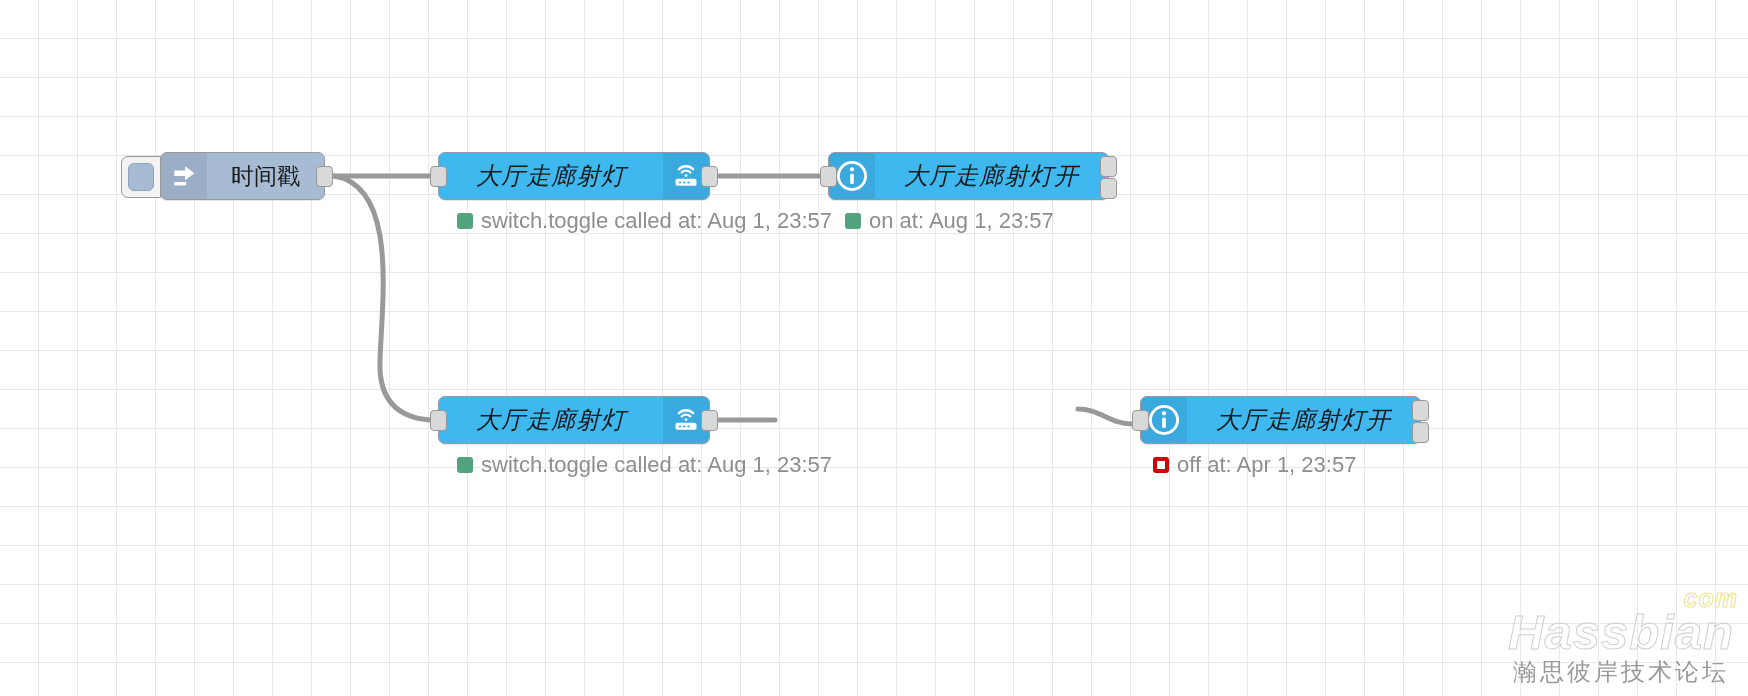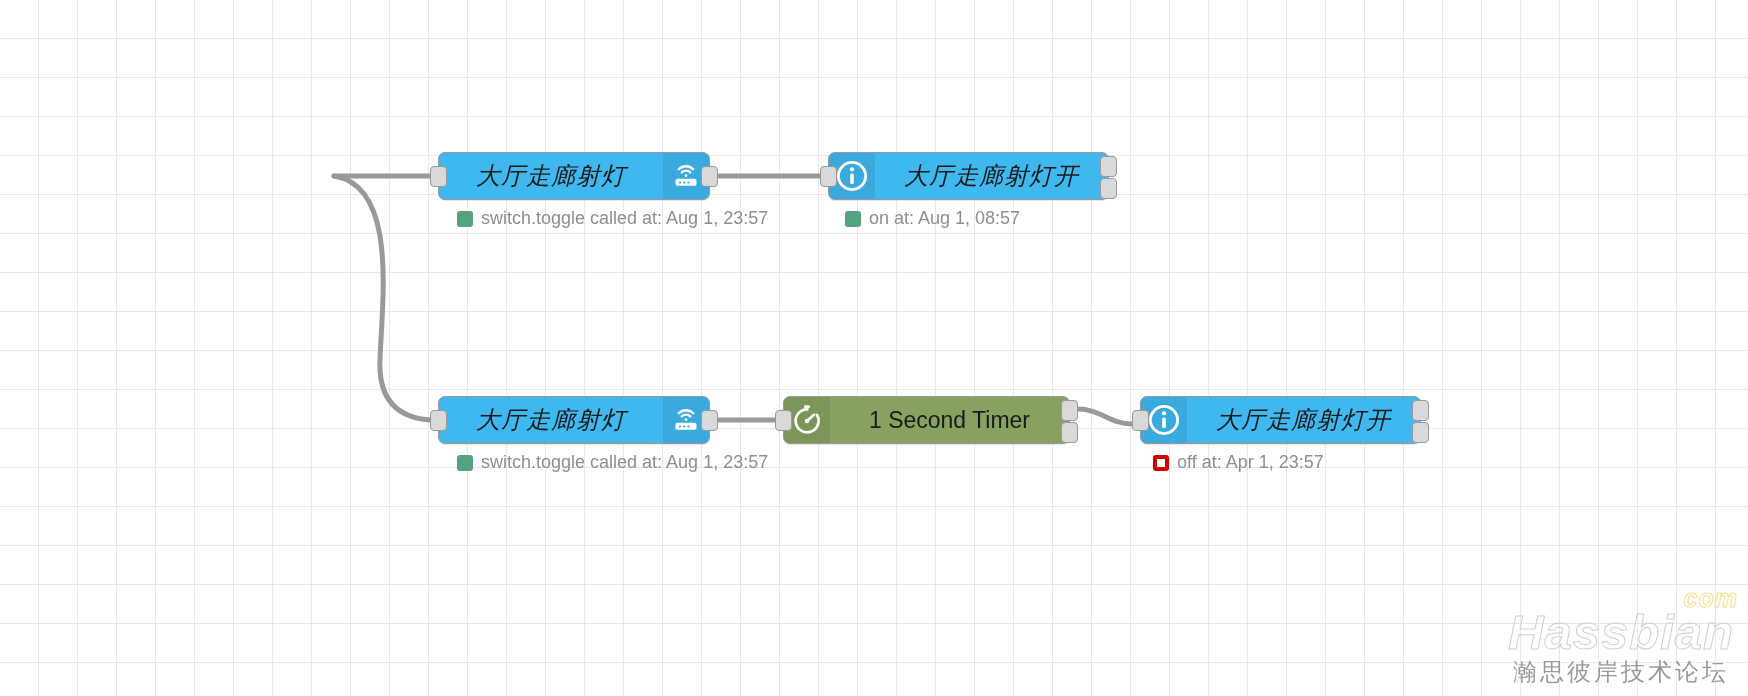--- a/index.html
+++ b/index.html
@@ -109,21 +109,21 @@
   }
   .port.in  { left: -9px; }
   .port.out { right: -9px; }
 
   
   .status {
     position: absolute;
     display: flex;
     align-items: center;
     gap: 8px;
-    font-size: 18px;
+    font-size: 22px;
     color: #8e8e8e;
     white-space: nowrap;
   }
   .dot-green {
     width: 16px;
     height: 16px;
     background: #53a37f;
     border-radius: 3px;
     flex: 0 0 16px;
   }
@@ -184,20 +184,33 @@
 
     <path d="M 334,176 C 398,186 382,300 380,360 C 378,406 404,418 430,420" fill="none" stroke="#999999" stroke-width="5" stroke-linecap="round"></path>
 
     <path d="M 719,176 L 820,176" fill="none" stroke="#999999" stroke-width="5" stroke-linecap="round"></path>
 
     <path d="M 719,420 L 775,420" fill="none" stroke="#999999" stroke-width="5" stroke-linecap="round"></path>
 
     <path d="M 1078,409 C 1100,409 1110,424 1132,424" fill="none" stroke="#999999" stroke-width="5" stroke-linecap="round"></path>
   </svg>
 
+  <div class="node n-inject" style="left:160px; top:152px; width:165px;">
+    <div class="inject-btn">
+      <i></i>
+    </div>
+    <div class="icon-cell left">
+      <svg width="26" height="26" viewBox="0 0 24 24" aria-hidden="true">
+        <path d="M3 7 H13 V3 L21.5 9.5 L13 16 V12 H3 Z" fill="#ffffff"></path>
+        <rect x="3" y="17.5" width="11" height="3.2" fill="#ffffff"></rect>
+      </svg>
+    </div>
+    <div class="label">时间戳</div>
+    <div class="port out" style="top:13px;"></div>
+  </div>
 
   <div class="node n-blue cjk" style="left:438px; top:152px; width:272px;">
     <div class="port in" style="top:13px;"></div>
     <div class="label">大厅走廊射灯</div>
     <div class="icon-cell right">
       <svg width="30" height="30" viewBox="0 0 24 24" aria-hidden="true">
         <path d="M6.2 6.6a8.2 8.2 0 0 1 11.6 0" fill="none" stroke="#ffffff" stroke-width="1.9" stroke-linecap="round"></path>
         <path d="M8.6 9.1a4.9 4.9 0 0 1 6.8 0" fill="none" stroke="#ffffff" stroke-width="1.9" stroke-linecap="round"></path>
         <circle cx="12" cy="11.6" r="1.1" fill="#ffffff"></circle>
         <rect x="3.6" y="14.2" width="16.8" height="5.6" rx="1.5" fill="#ffffff"></rect>
@@ -223,21 +236,21 @@
         <rect x="10.7" y="10.2" width="2.6" height="7.4" rx="1.1" fill="#ffffff"></rect>
       </svg>
     </div>
     <div class="label">大厅走廊射灯开</div>
     <div class="port out" style="top:3px;"></div>
     <div class="port out" style="top:25px;"></div>
   </div>
 
   <div class="status" style="left:845px; top:208px;">
     <span class="dot-green"></span>
-    <span>on at: Aug 1, 08:57</span>
+    <span>on at: Aug 1, 23:57</span>
   </div>
 
   <div class="node n-blue cjk" style="left:438px; top:396px; width:272px;">
     <div class="port in" style="top:13px;"></div>
     <div class="label">大厅走廊射灯</div>
     <div class="icon-cell right">
       <svg width="30" height="30" viewBox="0 0 24 24" aria-hidden="true">
         <path d="M6.2 6.6a8.2 8.2 0 0 1 11.6 0" fill="none" stroke="#ffffff" stroke-width="1.9" stroke-linecap="round"></path>
         <path d="M8.6 9.1a4.9 4.9 0 0 1 6.8 0" fill="none" stroke="#ffffff" stroke-width="1.9" stroke-linecap="round"></path>
         <circle cx="12" cy="11.6" r="1.1" fill="#ffffff"></circle>
@@ -248,34 +261,20 @@
       </svg>
     </div>
     <div class="port out" style="top:13px;"></div>
   </div>
 
   <div class="status" style="left:457px; top:452px;">
     <span class="dot-green"></span>
     <span>switch.toggle called at: Aug 1, 23:57</span>
   </div>
 
-  <div class="node n-olive" style="left:783px; top:396px; width:287px;">
-    <div class="port in" style="top:13px;"></div>
-    <div class="icon-cell left">
-      <svg width="32" height="32" viewBox="0 0 24 24" aria-hidden="true">
-        <path d="M19.4 8.1 A8.6 8.6 0 1 1 12 4.0 V2.2" fill="none" stroke="#ffffff" stroke-width="2" stroke-linecap="round"></path>
-        <rect x="9.8" y="1.0" width="4.4" height="2.2" rx="0.9" fill="#ffffff"></rect>
-        <path d="M12 12.7 L17.2 8.0" fill="none" stroke="#ffffff" stroke-width="2" stroke-linecap="round"></path>
-        <circle cx="12" cy="12.7" r="1.7" fill="#ffffff"></circle>
-      </svg>
-    </div>
-    <div class="label">1 Second Timer</div>
-    <div class="port out" style="top:3px;"></div>
-    <div class="port out" style="top:25px;"></div>
-  </div>
 
   <div class="node n-blue cjk" style="left:1140px; top:396px; width:281px;">
     <div class="port in" style="top:13px;"></div>
     <div class="icon-cell left">
       <svg width="34" height="34" viewBox="0 0 24 24" aria-hidden="true">
         <circle cx="12" cy="12" r="9.6" fill="none" stroke="#ffffff" stroke-width="2"></circle>
         <circle cx="12" cy="7.3" r="1.5" fill="#ffffff"></circle>
         <rect x="10.7" y="10.2" width="2.6" height="7.4" rx="1.1" fill="#ffffff"></rect>
       </svg>
     </div>

